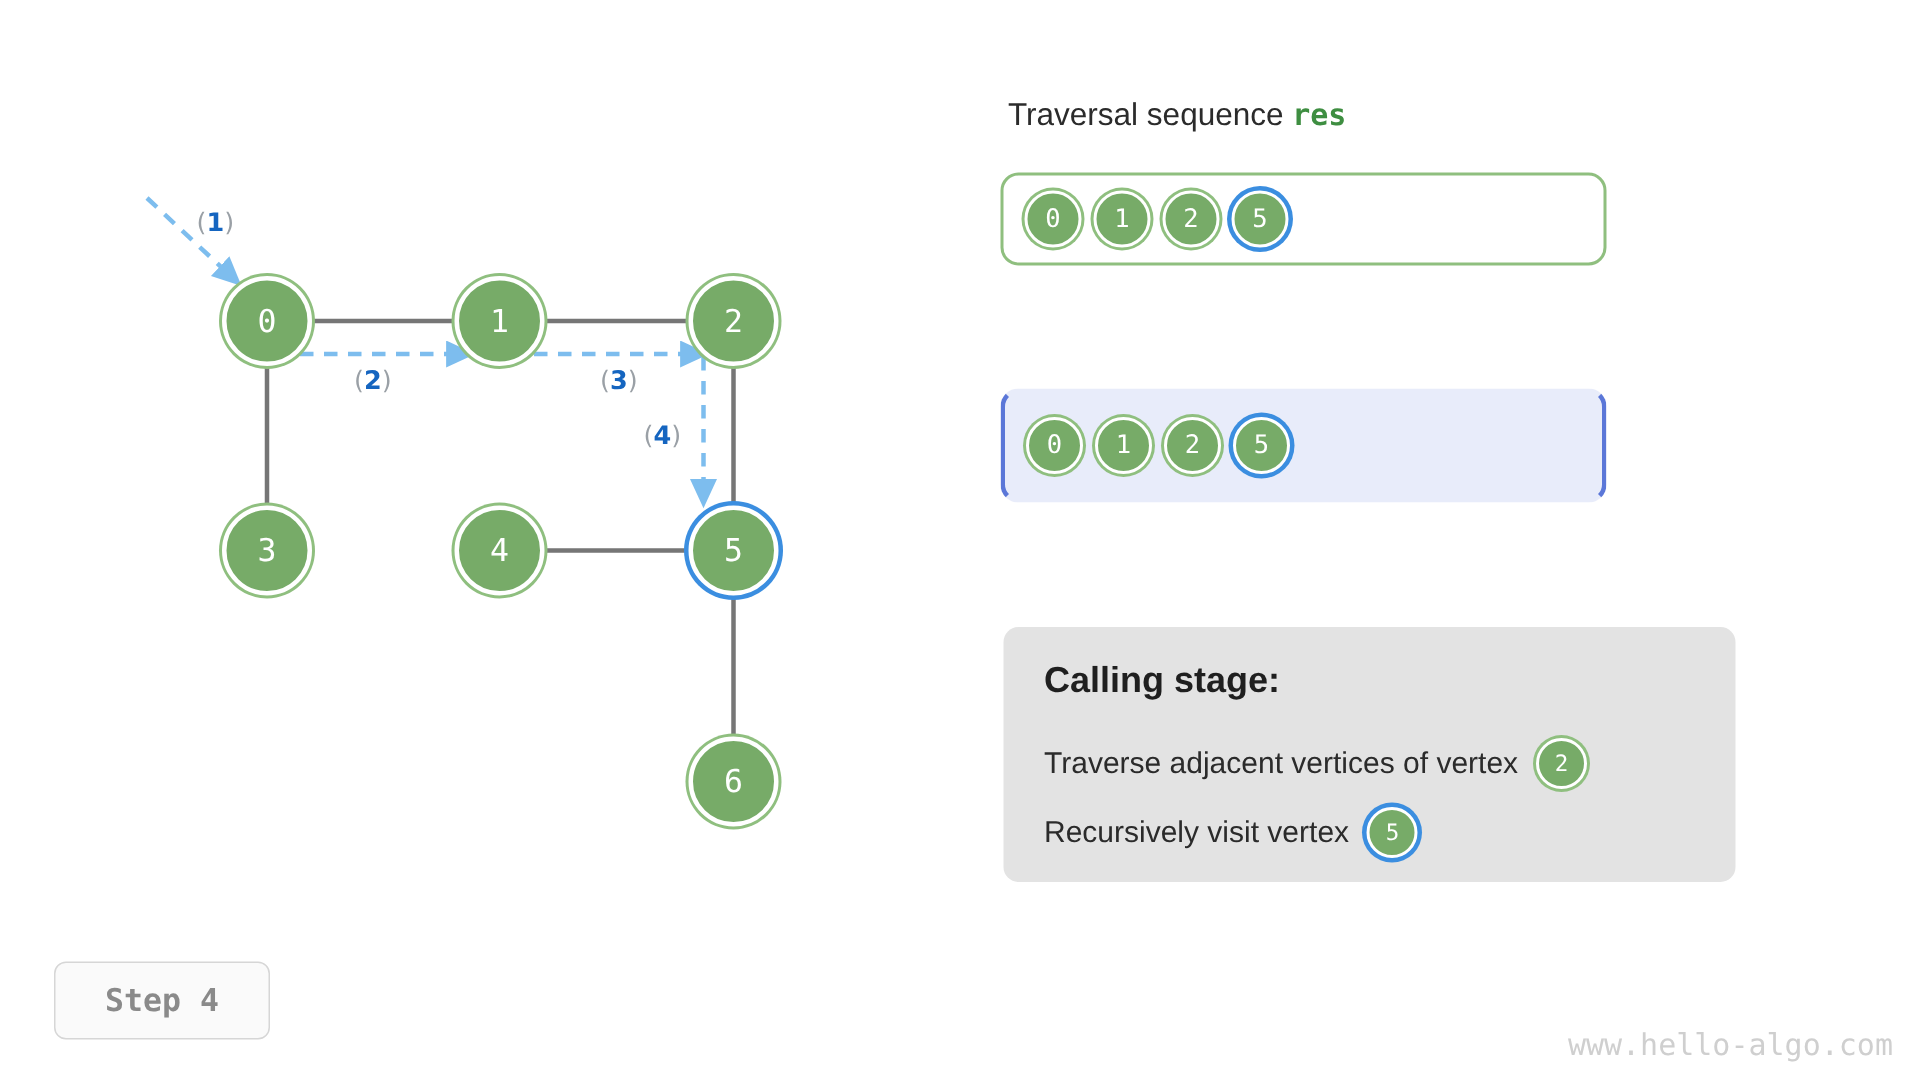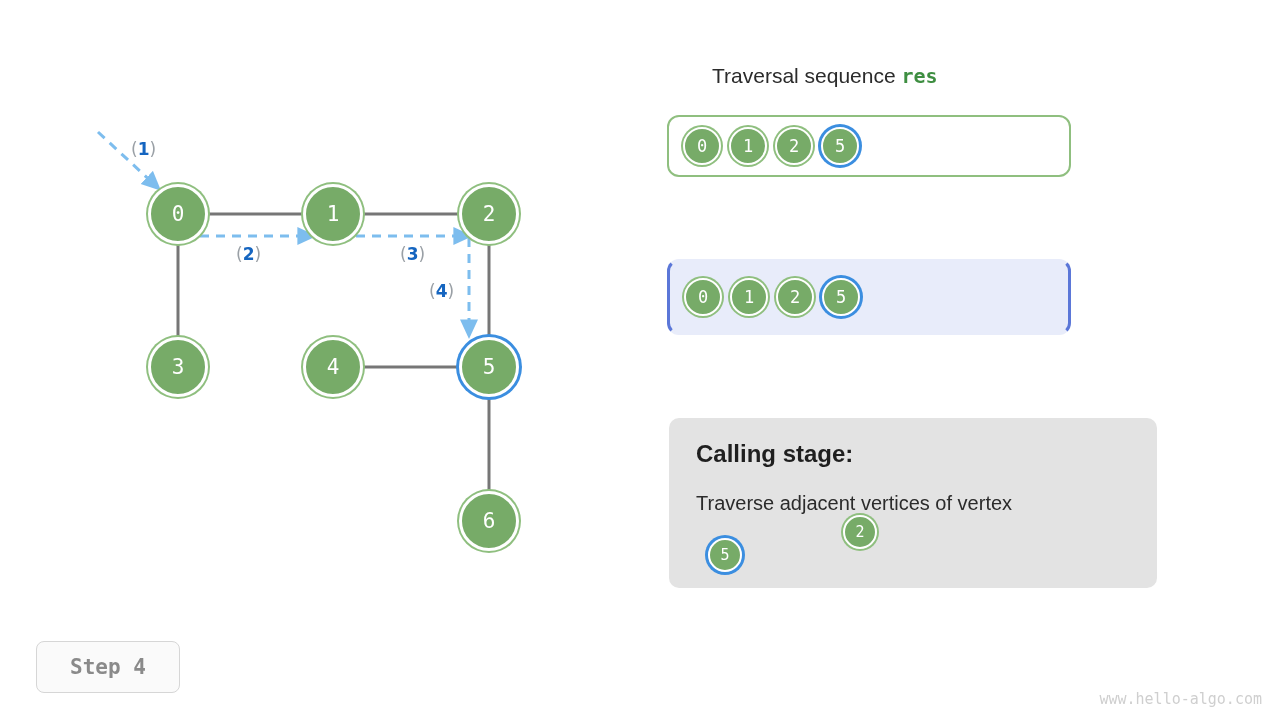--- a/index.html
+++ b/index.html
@@ -74,21 +74,20 @@
     left: 660px;
     top: 0;
     width: 620px;
     height: 720px;
   }
   .caption {
     position: absolute;
     font-size: 21px;
     color: #2b2b2b;
     white-space: nowrap;
-    margin-left: 40px;
   }
   .caption .code {
     font-family: "DejaVu Sans Mono", "Liberation Mono", monospace;
     font-weight: bold;
     font-size: 20px;
   }
   .code-green { color: #3e8e41; }
   .code-blue  { color: #2f50d8; }
 
   
@@ -165,21 +164,21 @@
   }
   .stage-line {
     position: absolute;
     left: 27px;
     display: flex;
     align-items: center;
     font-size: 20px;
     color: #2b2b2b;
     white-space: nowrap;
   }
-  #stage-line-1 { top: 74px; flex-direction: column; }
+  #stage-line-1 { top: 74px; }
   #stage-line-2 { top: 120px; }
   .stage-line .chip {
     width: 34px;
     height: 34px;
     font-size: 15px;
     margin-left: 12px;
   }
 
   
   #step-badge {
@@ -200,21 +199,21 @@
     color: #8a8a8a;
     box-sizing: border-box;
   }
 
   
   #watermark {
     position: absolute;
     right: 18px;
     bottom: 12px;
     font-family: "DejaVu Sans Mono", "Liberation Mono", monospace;
-    font-size: 15px;
+    font-size: 20px;
     color: #cfcfcf;
   }
 </style>
 </head>
 <body>
 
 <div id="graph-panel">
 
   <svg id="graph-svg" width="640" height="720">
     <defs>
@@ -314,20 +313,21 @@
     <div id="stage-title">Calling stage:</div>
 
     <div class="stage-line" id="stage-line-1">
       <span>Traverse adjacent vertices of vertex</span>
       <span class="chip">
         <span>2</span>
       </span>
     </div>
 
     <div class="stage-line" id="stage-line-2">
+      <span>Recursively visit vertex</span>
       <span class="chip active">
         <span>5</span>
       </span>
     </div>
   </div>
 </div>
 
 <div id="step-badge">
   <span>Step 4</span>
 </div>

